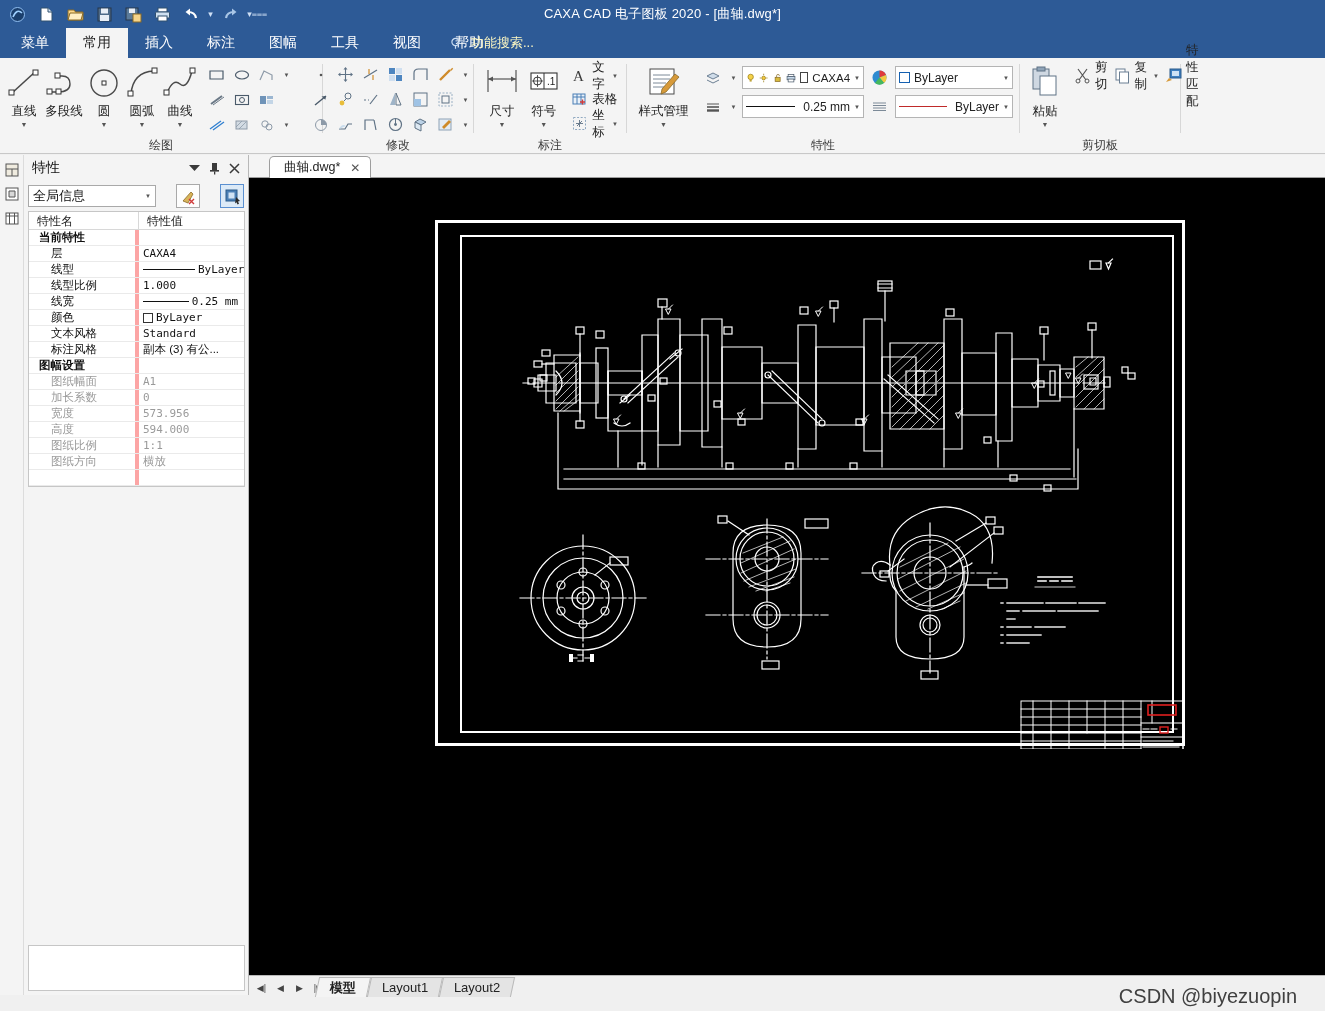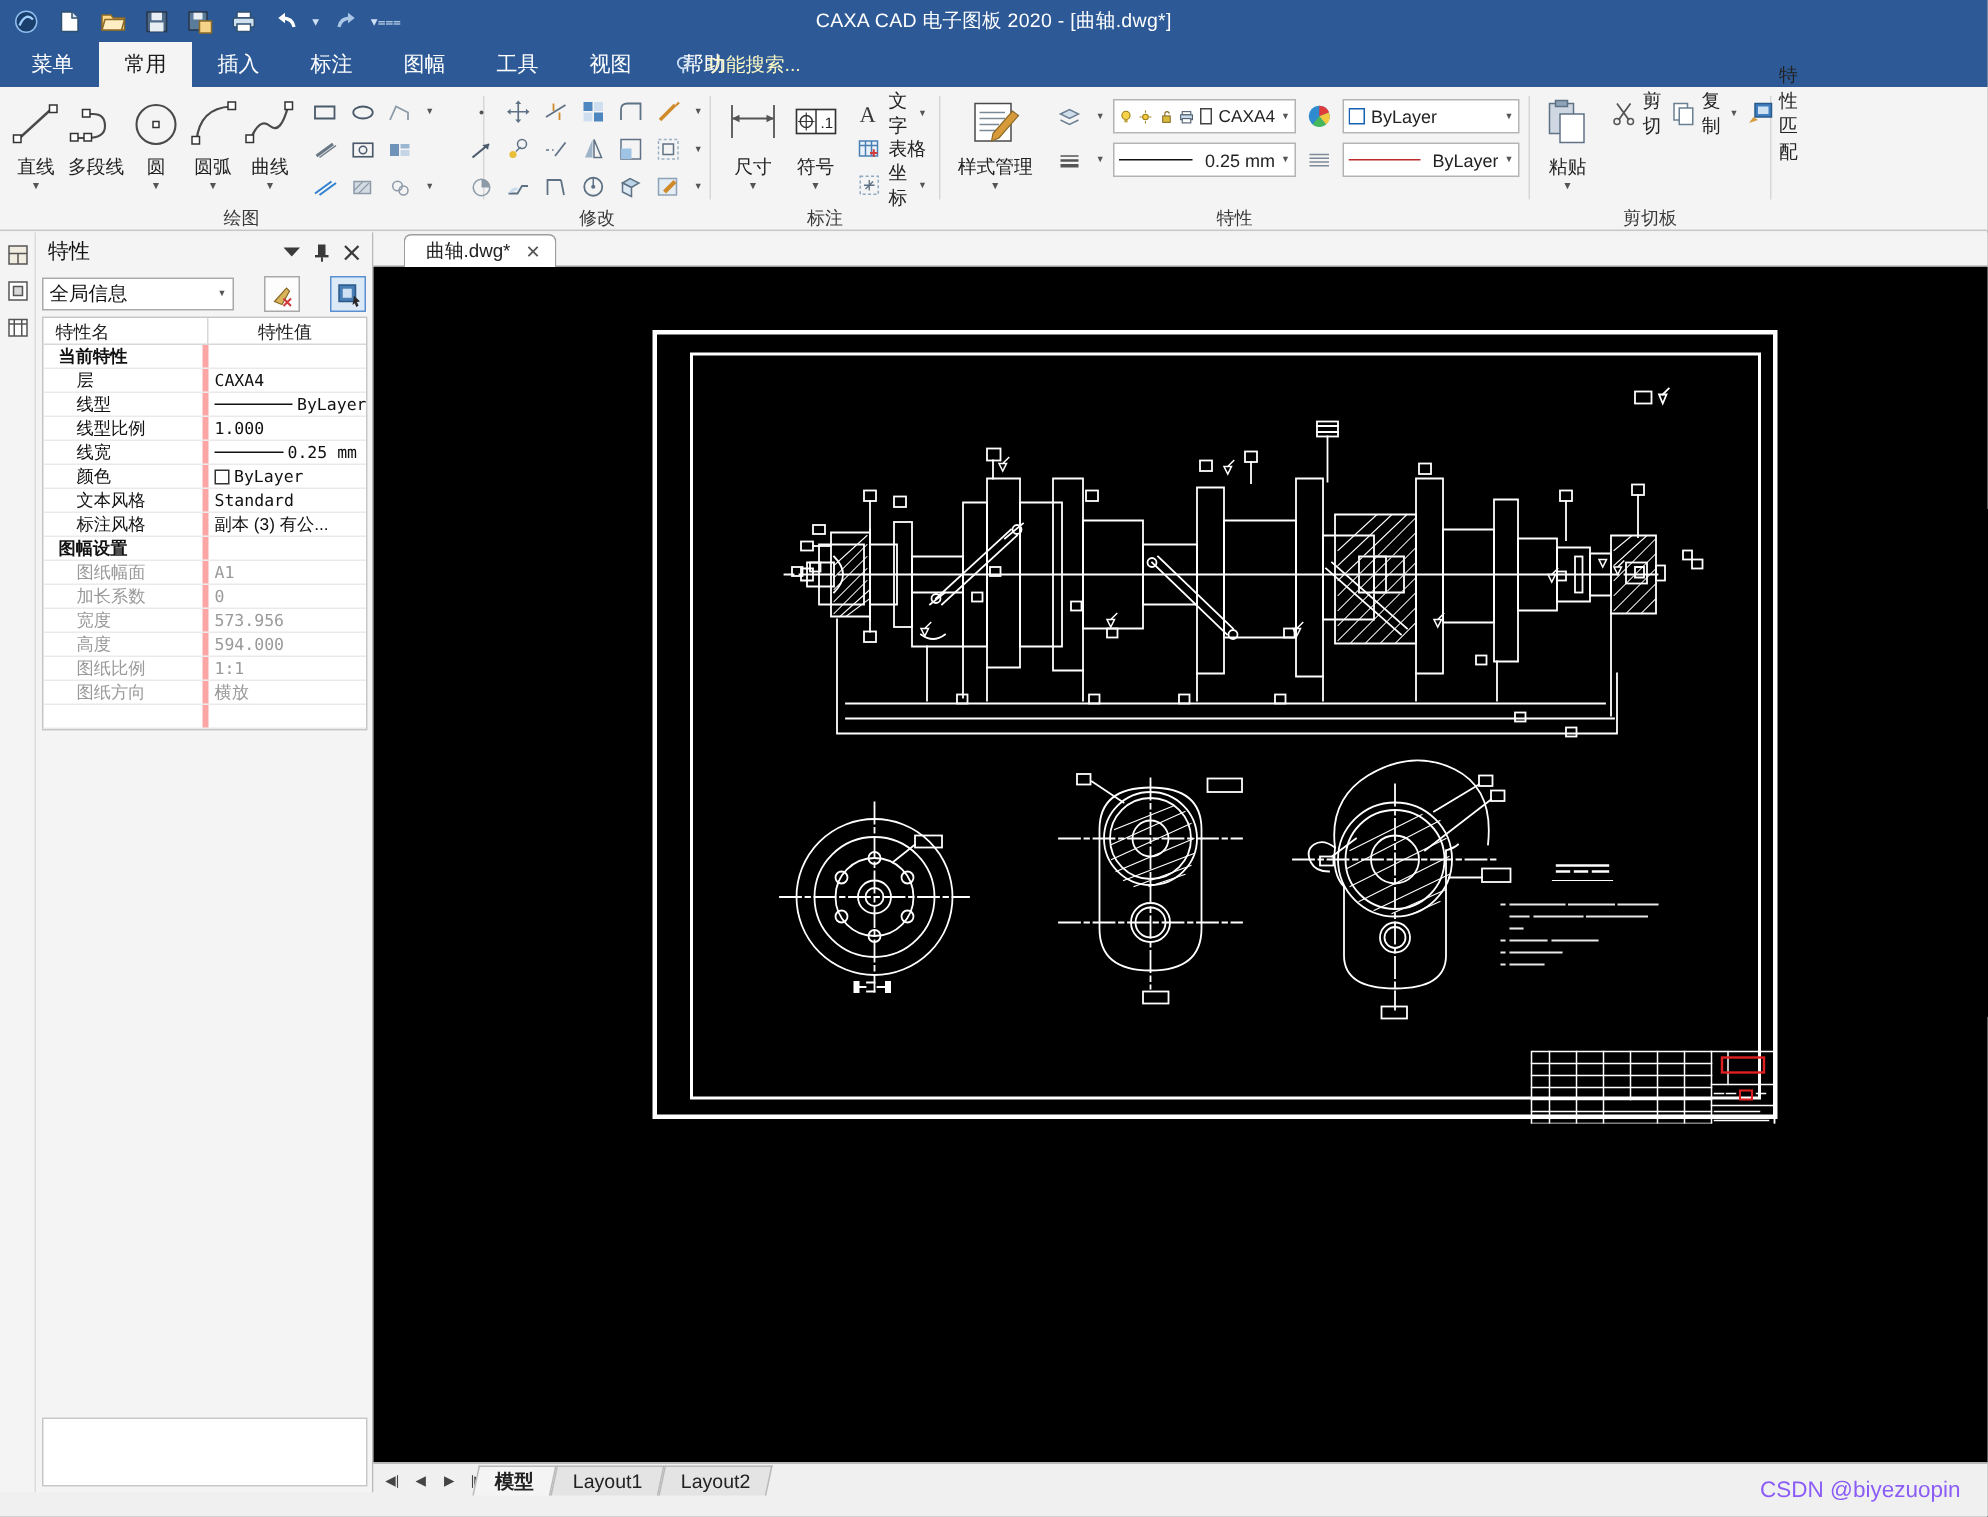--- a/index.html
+++ b/index.html
@@ -116,21 +116,21 @@
     display: flex; align-items: center; padding: 0 4px; font-size: 13px; color: #111; }
   .pp-combo .cdrop { margin-left: auto; font-size: 6px; color: #555; }
   .pp-btn { width: 24px; height: 24px; border: 1px solid #a9a9a9; background: #fdfdfd;
     display: flex; align-items: center; justify-content: center; }
   .pp-btn.sel { border-color:#5a8fd0; background: #dceaf7; }
 
   .ptable { margin: 0 4px; border: 1px solid #c6c6c6; background: #fff; width: 217px; }
   .ptable .hdr { display: flex; height: 18px; border-bottom: 1px solid #d8d8d8; }
   .ptable .hdr div { font-size: 12px; color: #222; padding: 1px 0 0 8px; }
   .hc1 { width: 110px; border-right: 1px solid #d8d8d8; }
-  .hc2 { flex: 1; margin-left: 25px; }
+  .hc2 { flex: 1; }
   .grow { display: flex; height: 16px; border-bottom: 1px solid #eaeaea; font-size: 11.5px; }
   .grow.section { font-weight: bold; color: #000; }
   .gname { width: 110px; border-right: 4px solid #fca5a5; padding-left: 22px;
      display: flex; align-items: center; color: #111; overflow: hidden; white-space: nowrap;}
   .grow.section .gname { padding-left: 10px; }
   .gval { flex: 1; padding-left: 4px; display: flex; align-items: center; gap: 3px;
      color: #111; font-family: "DejaVu Sans Mono","Liberation Mono",monospace; font-size: 11px;
      overflow: hidden; white-space: nowrap;}
   .grow.dim .gname, .grow.dim .gval { color: #9a9a9a; }
   .valswatch { width: 10px; height: 10px; border: 1px solid #333; background: #fff; flex: none;}
@@ -178,21 +178,21 @@
   .sheettabs { position: absolute; left: 68px; top: 1px; display: flex; }
   .sheettab {
     height: 20px; padding: 0 12px; display: flex; align-items: center;
     font-size: 13px; color: #222; background: #e4e4e4;
     border: 1px solid #b9b9b9; border-bottom: none;
     transform: skewX(-12deg);
   }
   .sheettab span { transform: skewX(12deg); }
   .sheettab.active { background: #f4f4f4; font-weight: bold; }
   .watermark {
-    position: absolute; right: 18px; top: 985px; font-size: 15px; color: #8b5cf6;
+    position: absolute; right: 28px; top: 985px; font-size: 20px; color: #404040;
   }
 
   
   .leftfill { position: absolute; left: 0; top: 995px; width: 249px; height: 16px; background: #f0f0f0;}
 </style>
 </head>
 <body>
 
 <div class="titlebar">
   <div class="apptitle">CAXA CAD 电子图板 2020 - [曲轴.dwg*]</div>

